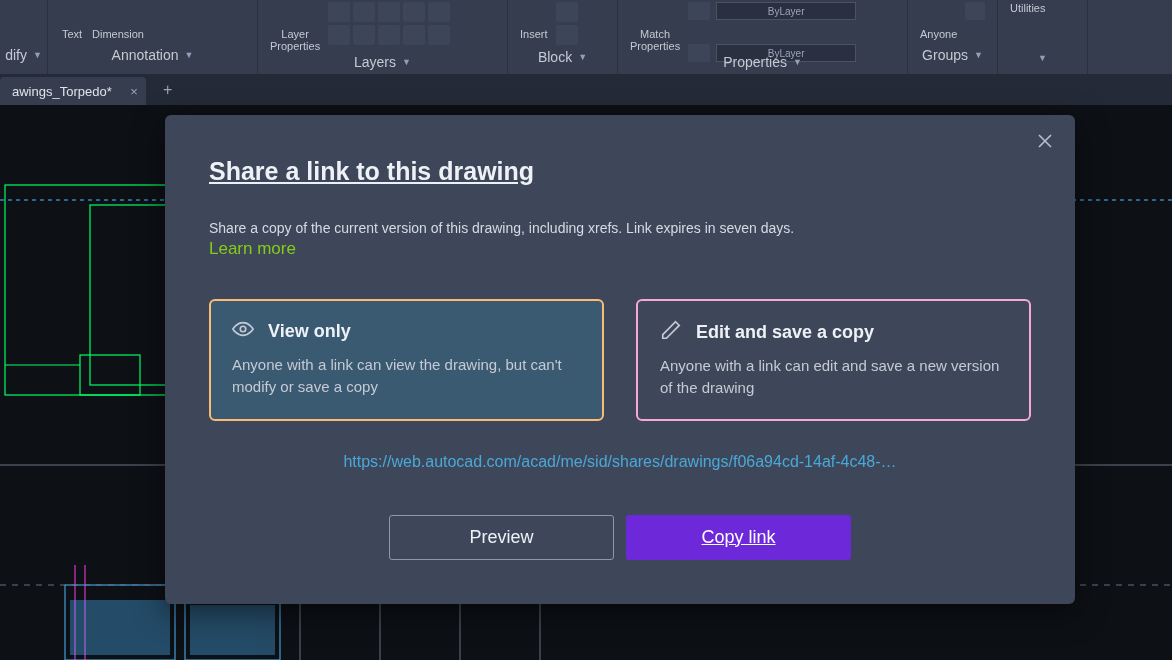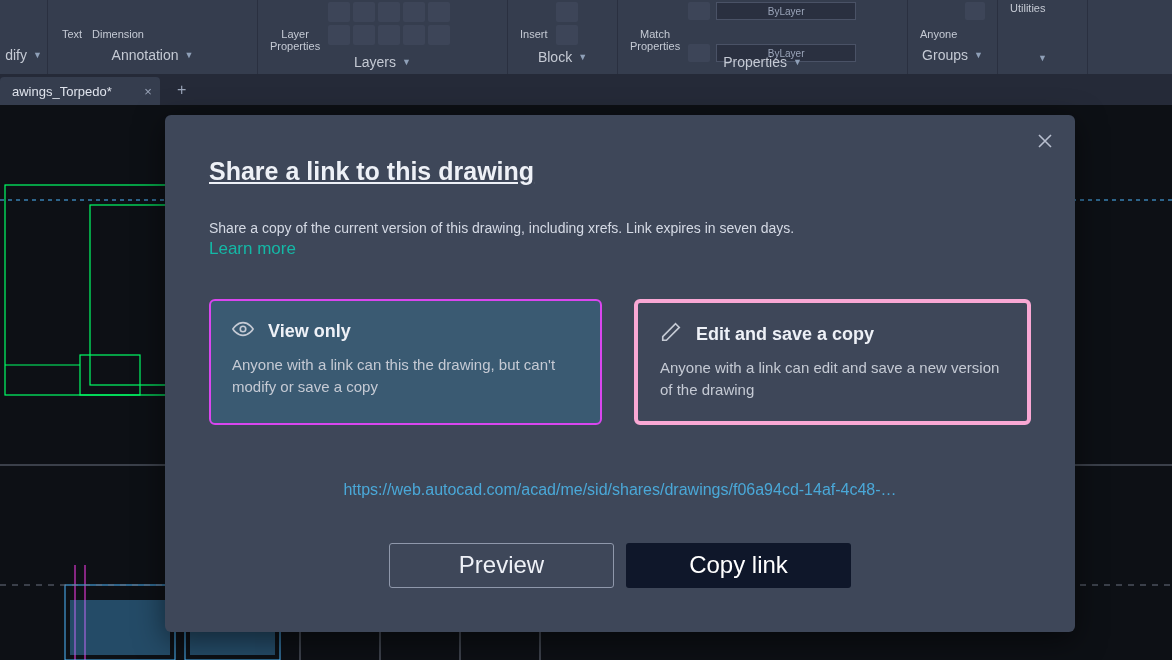--- a/index.html
+++ b/index.html
@@ -96,21 +96,21 @@
 
 .tabbar {
   height: 30px;
   background: #252a38;
   display: flex;
   align-items: center;
 }
 .tab {
   background: #353d4e;
   height: 28px;
-  padding: 0 48px 0 12px;
+  padding: 0 34px 0 12px;
   display: flex;
   align-items: center;
   font-size: 13px;
   color: #dfe3ec;
   position: relative;
   border-radius: 4px 4px 0 0;
   margin-top: 2px;
 }
 .tab-close {
   position: absolute;
@@ -165,40 +165,40 @@
   color: #eef1f7;
   margin-bottom: 32px;
   text-decoration: underline;
 }
 .dialog-desc {
   font-size: 14px;
   color: #d5dae5;
   line-height: 1.5;
 }
 .learn-more {
-  color: #14b8a6;
+  color: #84cc16;
   font-size: 17px;
   cursor: pointer;
   display: inline-block;
 }
 .options {
   display: flex;
   gap: 32px;
   margin-top: 40px;
 }
 .option {
   flex: 1;
-  border: 4px solid #f9a8d4;
+  border: 2px solid #f9a8d4;
   border-radius: 6px;
   padding: 18px 20px 20px 22px;
   cursor: pointer;
 }
 .option.selected {
   background: #3a5a72;
-  border: 2px solid #d946ef;
+  border: 2px solid #fdba74;
   padding: 17px 21px 19px 21px;
 }
 .option-header {
   display: flex;
   align-items: center;
   gap: 14px;
   margin-bottom: 10px;
 }
 .option-icon {
   color: #c5cad4;
@@ -210,47 +210,48 @@
 }
 .option-desc {
   font-size: 15px;
   color: #c5cad4;
   line-height: 1.45;
 }
 .share-url {
   text-align: center;
   font-size: 16px;
   color: #4aa8d8;
-  margin-top: 56px;
+  margin-top: 32px;
   cursor: pointer;
 }
 .dialog-buttons {
   display: flex;
   gap: 12px;
   justify-content: center;
   margin-top: 44px;
 }
 .btn {
   min-width: 225px;
   height: 45px;
   border-radius: 3px;
-  font-size: 24px;
+  font-size: 18px;
   font-weight: 500;
   display: flex; align-items: center; justify-content: center;
   cursor: pointer;
 }
 .btn-secondary {
   border: 1px solid #8f98ab;
   color: #eef1f7;
   background: transparent;
 }
 .btn-primary {
-  background: #0f172a;
+  background: #6d28d9;
   color: #fff;
   border: none;
+  text-decoration: underline;
 }
 </style>
 </head>
 <body>
 
 <div class="ribbon">
 
   <div class="ribbon-group" style="width:48px">
     <div class="ribbon-top"></div>
     <div class="ribbon-label">
@@ -431,21 +432,21 @@
     <div class="option selected">
       <div class="option-header">
         <span class="option-icon">
           <svg width="22" height="22" viewBox="0 0 24 24" fill="none" stroke="currentColor" stroke-width="1.8">
               <path d="M1 12s4-7 11-7 11 7 11 7-4 7-11 7S1 12 1 12z"></path>
               <circle cx="12" cy="12" r="3"></circle>
             </svg>
         </span>
         <span class="option-title">View only</span>
       </div>
-      <div class="option-desc">Anyone with a link can this the drawing, but can't modify or save a copy</div>
+      <div class="option-desc">Anyone with a link can view the drawing, but can't modify or save a copy</div>
     </div>
     <div class="option">
       <div class="option-header">
         <span class="option-icon">
           <svg width="22" height="22" viewBox="0 0 24 24" fill="none" stroke="currentColor" stroke-width="1.8">
               <path d="M17 3l4 4L7 21H3v-4L17 3z"></path>
             </svg>
         </span>
         <span class="option-title">Edit and save a copy</span>
       </div>

